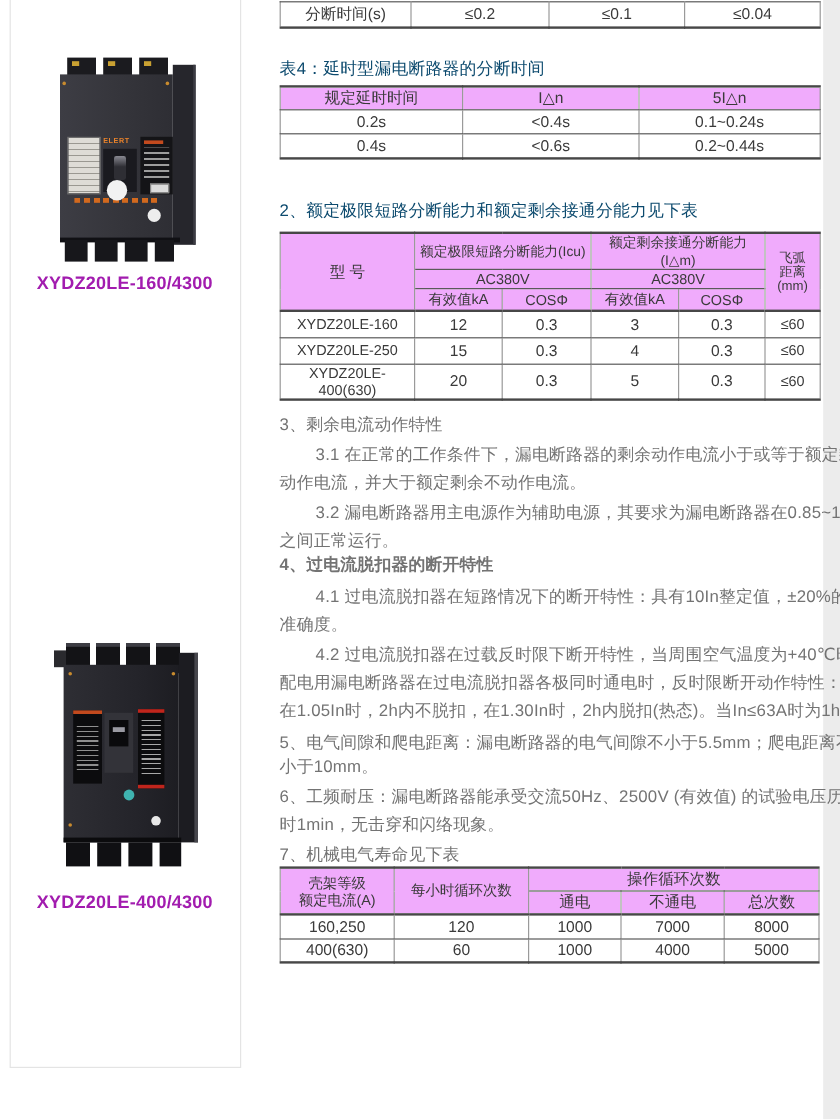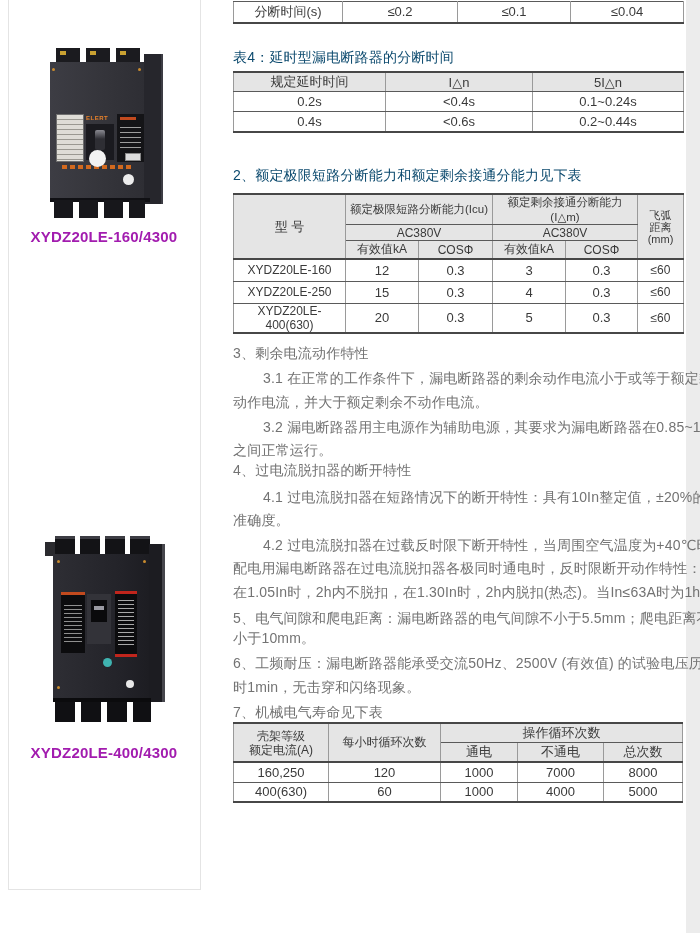--- a/index.html
+++ b/index.html
@@ -10,21 +10,21 @@
   .ttl{position:absolute;font-size:14px;line-height:17px;color:#0c4a6e;white-space:nowrap;letter-spacing:0.2px;}
   .caption{position:absolute;left:8px;width:192px;text-align:center;font-weight:bold;
            font-size:15px;color:#a21caf;letter-spacing:0.2px;}
   table.tbl{position:absolute;border-collapse:collapse;table-layout:fixed;background:#fff;
             text-align:center;color:#3a3a3a;font-size:13px;
             border:1px solid #9a9a9a;border-top:2px solid #474747;border-bottom:2px solid #474747;}
   table.cut{border-top:1px solid #f97316;}
   .tbl td{border-left:1px solid #9a9a9a;border-right:1px solid #9a9a9a;
           border-top:1px solid #5a5a5a;border-bottom:1px solid #5a5a5a;
           padding:0;vertical-align:middle;overflow:hidden;}
-  .hd{background:#e5e5e5;}
+  .hd{background:#f0abfc;}
   .hb{border-bottom:2px solid #474747 !important;}
   .sm{font-size:11.5px;}
   .md{font-size:12px;}
   .tiny span{display:block;font-size:11px;line-height:12px;}
   .two span{display:block;font-size:12px;line-height:14px;}
 </style>
 </head>
 <body>
 
 <div id="page">
@@ -190,21 +190,21 @@
       <td class="md">≤60</td>
     </tr>
   </tbody>
     </table>
 
   <div class="line" style="left:233px;top:345px;">3、剩余电流动作特性</div>
   <div class="line" style="left:263px;top:370px;">3.1 在正常的工作条件下，漏电断路器的剩余动作电流小于或等于额定剩余</div>
   <div class="line" style="left:233px;top:394px;">动作电流，并大于额定剩余不动作电流。</div>
   <div class="line" style="left:263px;top:419px;">3.2 漏电断路器用主电源作为辅助电源，其要求为漏电断路器在0.85~1.1Un</div>
   <div class="line" style="left:233px;top:442px;">之间正常运行。</div>
-  <div class="line" style="left:233px;top:462px;">4、过电流脱扣器的断开特性</div>
+  <div class="line" style="left:233px;top:462px;font-weight:bold;">4、过电流脱扣器的断开特性</div>
   <div class="line" style="left:263px;top:489px;">4.1 过电流脱扣器在短路情况下的断开特性：具有10In整定值，±20%的</div>
   <div class="line" style="left:233px;top:512px;">准确度。</div>
   <div class="line" style="left:263px;top:537px;">4.2 过电流脱扣器在过载反时限下断开特性，当周围空气温度为+40℃时，</div>
   <div class="line" style="left:233px;top:560px;">配电用漏电断路器在过电流脱扣器各极同时通电时，反时限断开动作特性：</div>
   <div class="line" style="left:233px;top:584px;">在1.05In时，2h内不脱扣，在1.30In时，2h内脱扣(热态)。当In≤63A时为1h。</div>
   <div class="line" style="left:233px;top:610px;">5、电气间隙和爬电距离：漏电断路器的电气间隙不小于5.5mm；爬电距离不</div>
   <div class="line" style="left:233px;top:630px;">小于10mm。</div>
   <div class="line" style="left:233px;top:655px;">6、工频耐压：漏电断路器能承受交流50Hz、2500V (有效值) 的试验电压历</div>
   <div class="line" style="left:233px;top:679px;">时1min，无击穿和闪络现象。</div>
   <div class="line" style="left:233px;top:704px;">7、机械电气寿命见下表</div>

